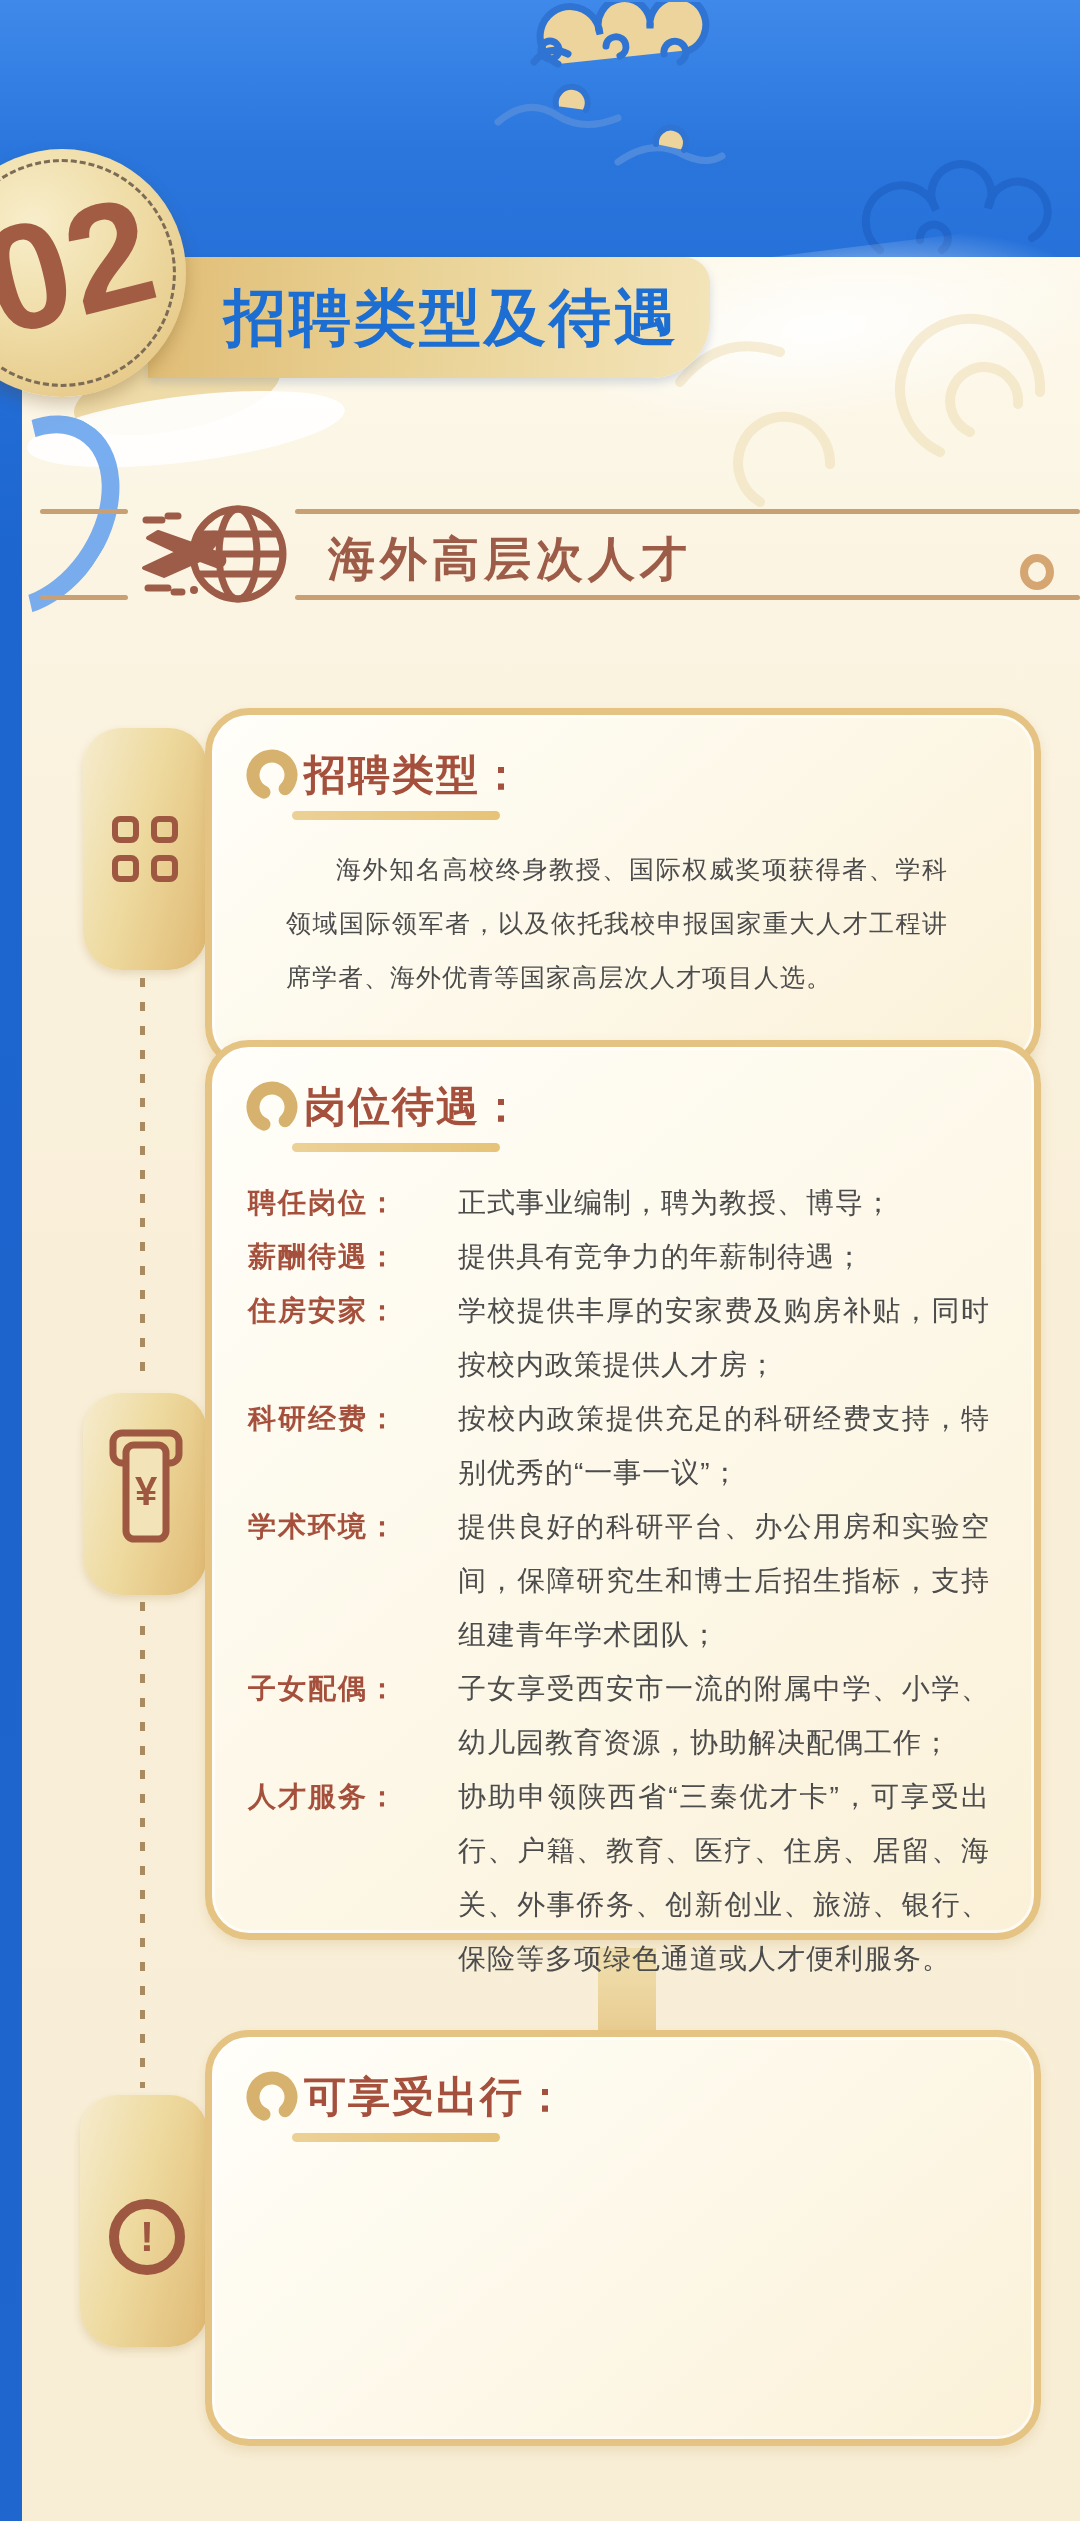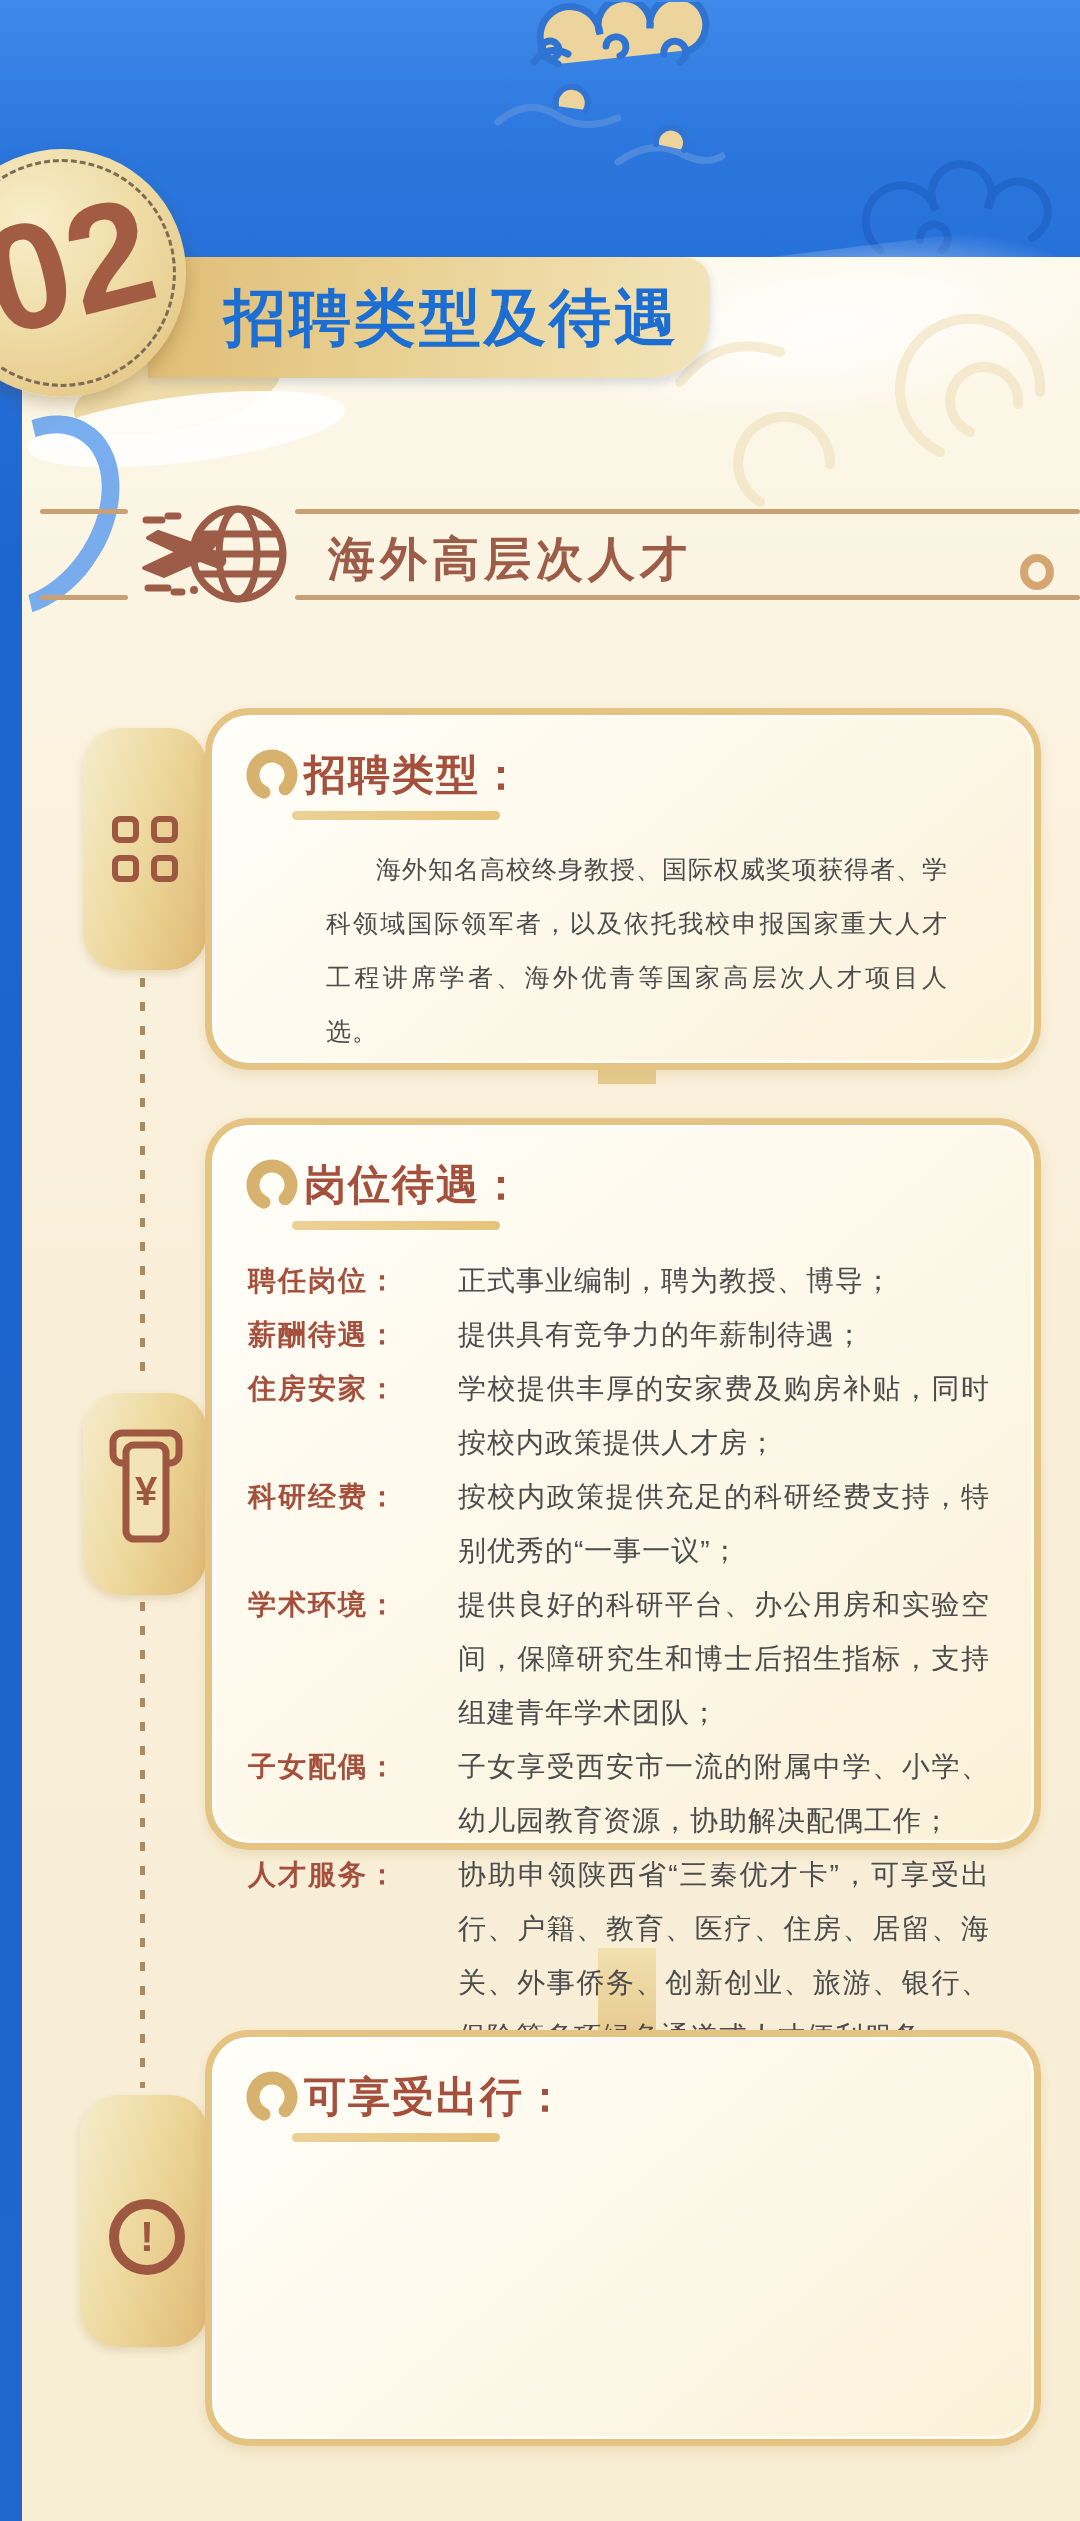--- a/index.html
+++ b/index.html
@@ -104,34 +104,34 @@
   .conn1{top:1018px;height:66px;}
   .conn2{top:1948px;height:96px;}
   
   .card{
     position:absolute;left:205px;width:836px;z-index:5;box-sizing:border-box;
     border:7px solid #e4c383;border-radius:44px;
     background:linear-gradient(140deg,#fffef9 0%,#fdf8e9 50%,#fbf1d8 100%);
     box-shadow:inset 0 0 0 3px rgba(255,255,255,.65),0 5px 12px rgba(180,140,60,.18);
   }
   .card1{top:708px;height:362px;}
-  .card2{top:1118px;height:732px;}
+  .card2{top:1040px;height:900px;}
   .card3{top:2030px;height:416px;}
   .card-head{display:flex;align-items:center;margin:32px 0 0 34px;}
   .crescent{width:52px;height:52px;margin-right:6px;flex:0 0 52px;}
   .card-title{font-size:42px;font-weight:bold;color:#a5503c;letter-spacing:2px;}
   .underbar{
     width:208px;height:9px;margin:8px 0 0 80px;border-radius:5px;
     background:linear-gradient(90deg,#ecd196,#e6c378);
   }
   .body-text{
     font-size:25px;line-height:54px;color:#4c4c4c;text-align:justify;
     text-indent:2em;letter-spacing:1px;
   }
-  .card1 .body-text{margin:22px 86px 0 114px;}
+  .card1 .body-text{margin:22px 86px 0 74px;}
   .card3 .body-text{margin:20px 96px 0 40px;font-size:26px;}
   .items{margin:24px 44px 0 36px;}
   .item{display:flex;}
   .item-label{
     flex:0 0 210px;font-size:28px;font-weight:bold;color:#a5503c;
     line-height:54px;letter-spacing:2px;white-space:nowrap;
   }
   .item-text{
     flex:1;font-size:28px;line-height:54px;color:#4c4c4c;
     text-align:justify;letter-spacing:1px;

